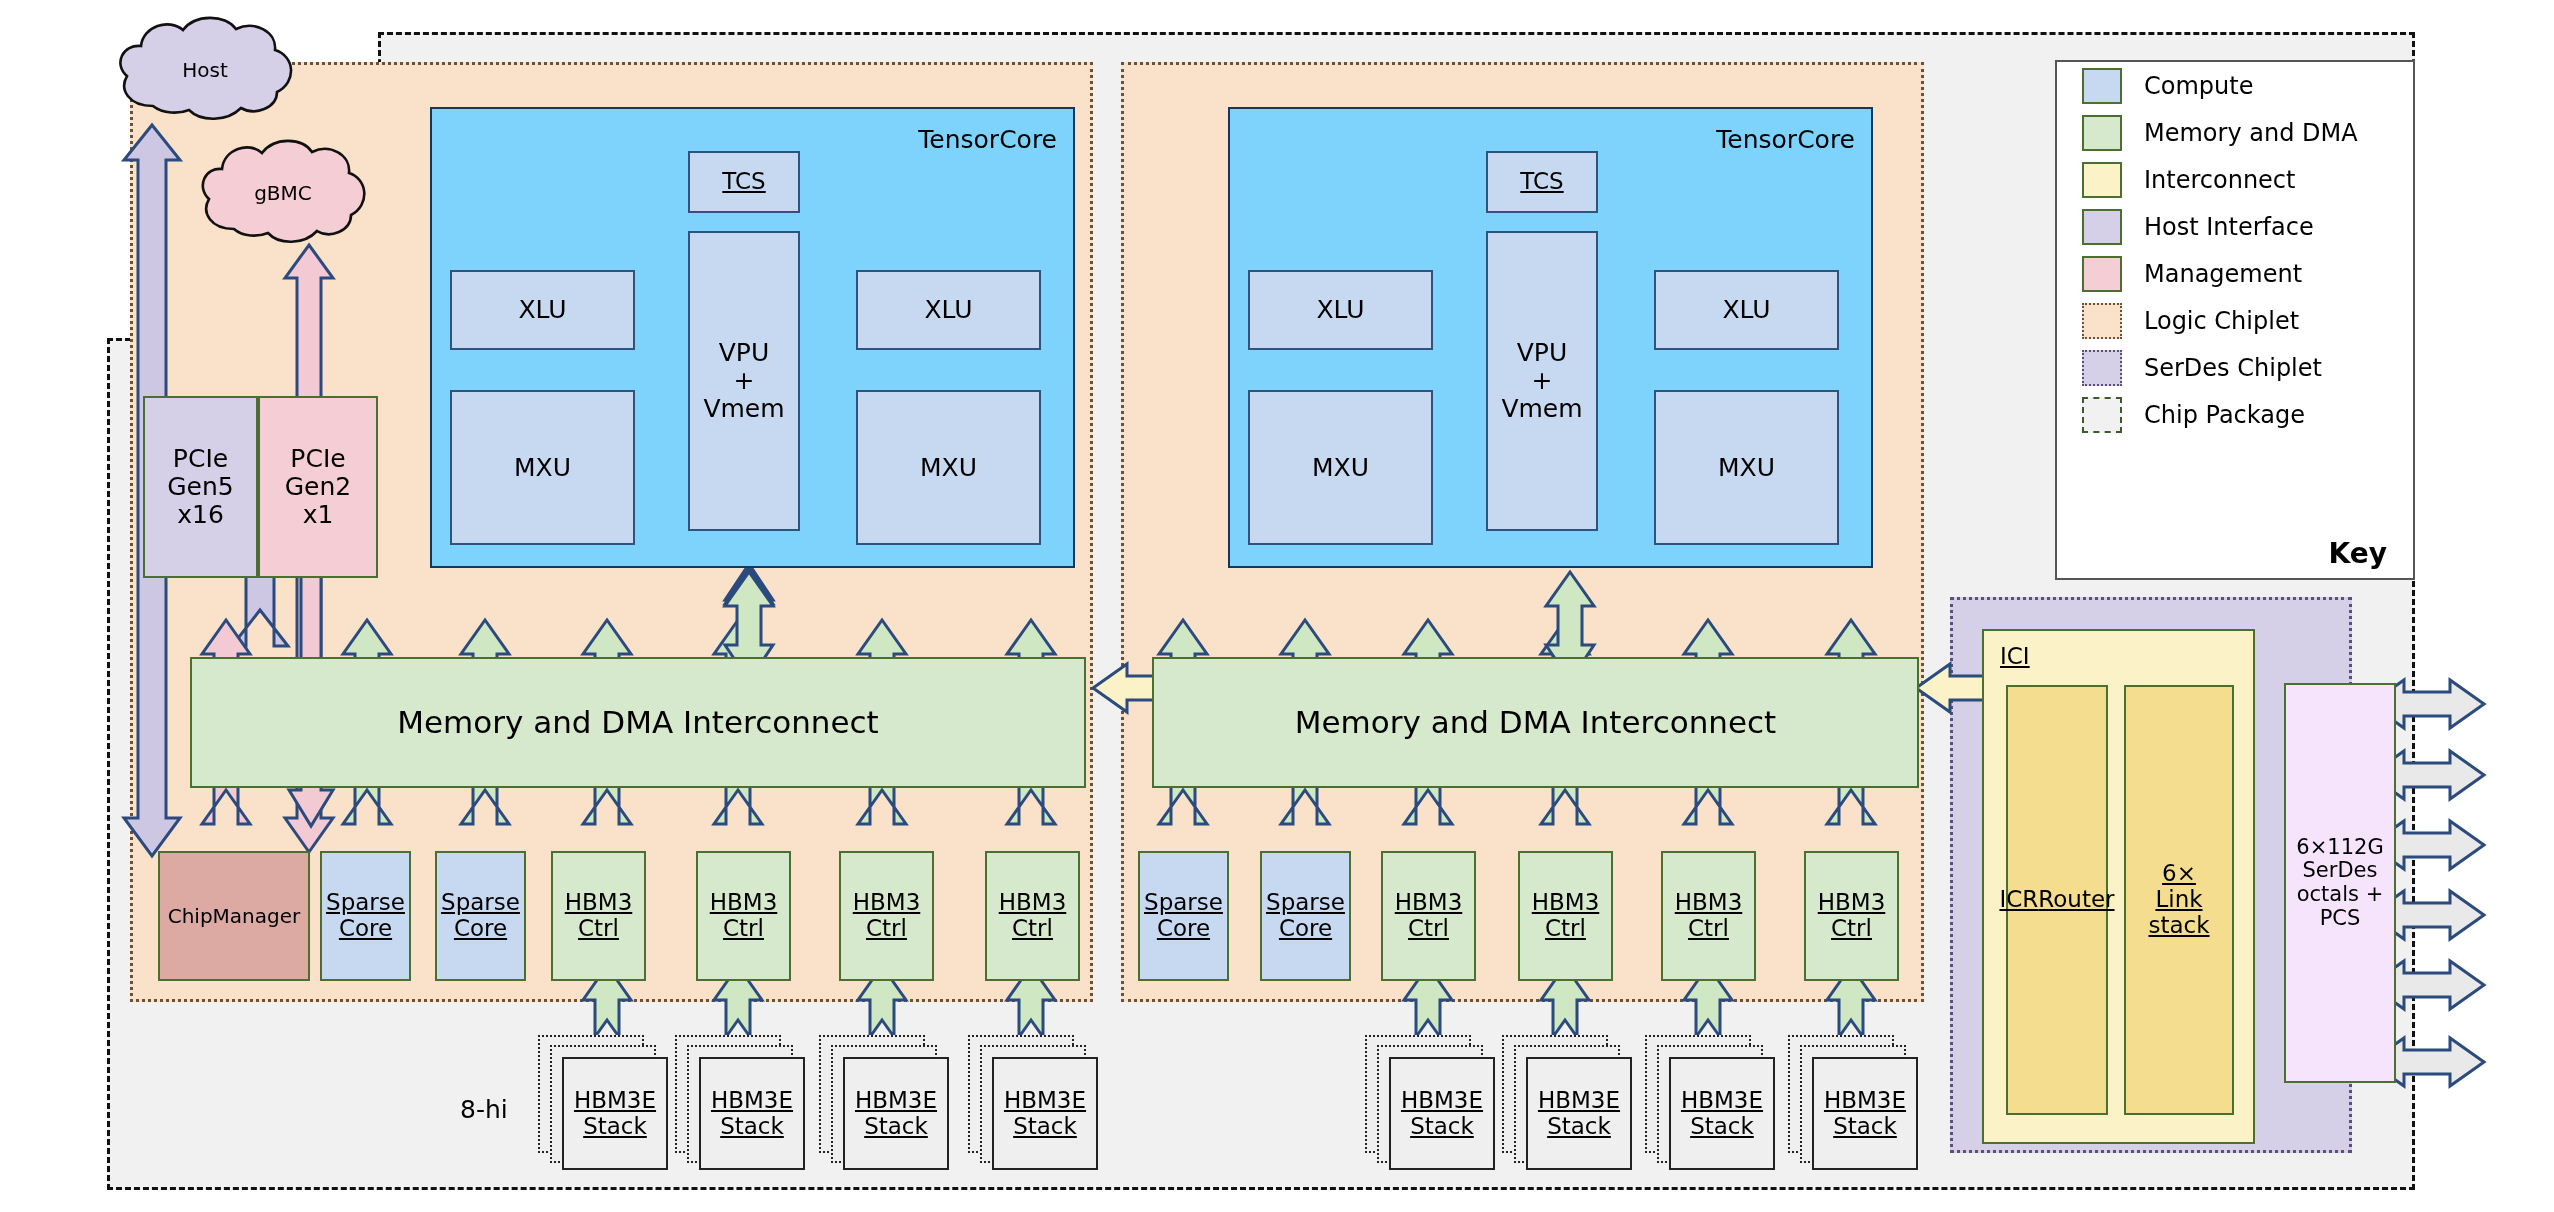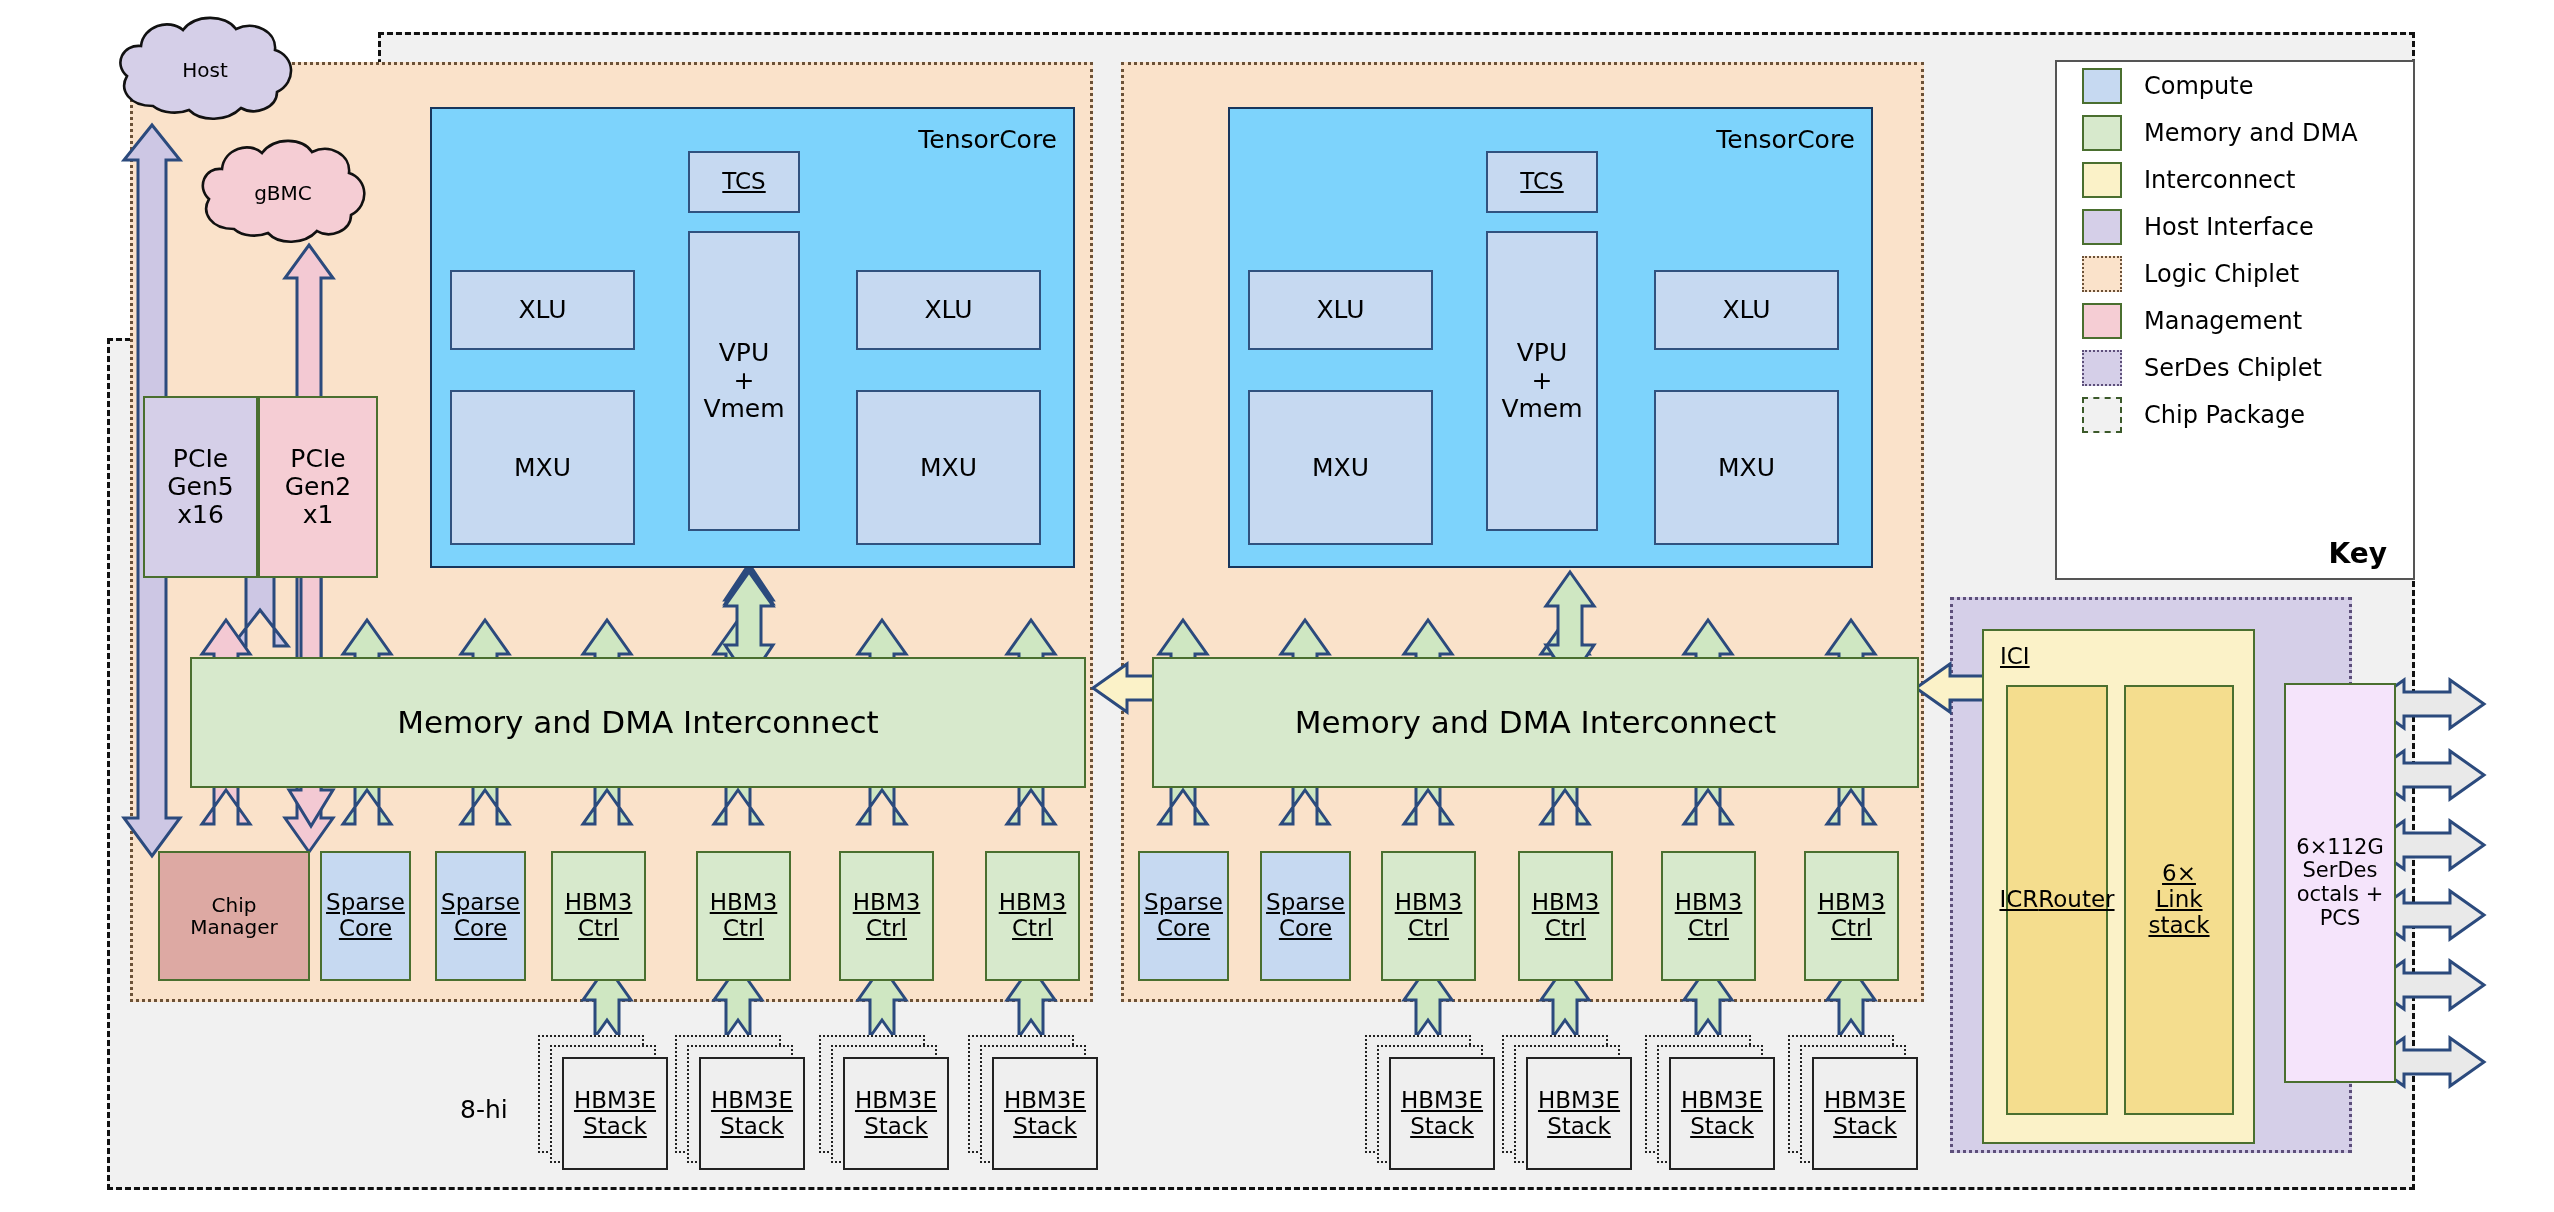--- a/index.html
+++ b/index.html
@@ -169,21 +169,21 @@
 <div class="abs hostif ctr t25" style="left:143px;top:396px;width:115px;height:182px;flex-direction:column;">
   <span>PCIe</span>
   <span>Gen5</span>
   <span>x16</span>
 </div>
 <div class="abs mgmt ctr t25" style="left:258px;top:396px;width:120px;height:182px;flex-direction:column;">
   <span>PCIe</span>
   <span>Gen2</span>
   <span>x1</span>
 </div>
-<div class="abs mgr ctr t28" style="left:158px;top:851px;width:152px;height:130px;flex-direction:column;">
+<div class="abs mgr ctr t28" style="left:158px;top:851px;width:152px;height:130px;">
   <span>Chip</span>
   <span>Manager</span>
 </div>
 
 <div class="abs tcore" style="left:430px;top:107px;width:645px;height:461px;">
   <span class="abs t25" style="right:16px;top:16px;">TensorCore</span>
   <div class="abs compute-inner ctr t23" style="left:256px;top:42px;width:112px;height:62px;">
     <span>TCS</span>
   </div>
   <div class="abs compute-inner ctr t25" style="left:256px;top:122px;width:112px;height:300px;flex-direction:column;">
@@ -384,28 +384,28 @@
   </div>
   <div class="key-row">
     <span class="key-sw sw-solid" style="background:#fbf2c8;"></span>
     <span class="key-lbl">Interconnect</span>
   </div>
   <div class="key-row">
     <span class="key-sw sw-solid" style="background:#d5cfe8;"></span>
     <span class="key-lbl">Host Interface</span>
   </div>
   <div class="key-row">
+    <span class="key-sw sw-solid" style="background:#f5cdd4;"></span>
+    <span class="key-lbl">Management</span>
+  </div>
+  <div class="key-row">
     <span class="key-sw sw-dotted" style="background:#fae2ca;"></span>
     <span class="key-lbl">Logic Chiplet</span>
   </div>
   <div class="key-row">
-    <span class="key-sw sw-solid" style="background:#f5cdd4;"></span>
-    <span class="key-lbl">Management</span>
-  </div>
-  <div class="key-row">
     <span class="key-sw sw-dotted-p" style="background:#d5cfe8;"></span>
     <span class="key-lbl">SerDes Chiplet</span>
   </div>
   <div class="key-row">
     <span class="key-sw sw-dashdot"></span>
     <span class="key-lbl">Chip Package</span>
   </div>
   <span class="key-title">Key</span>
 </div>
 

